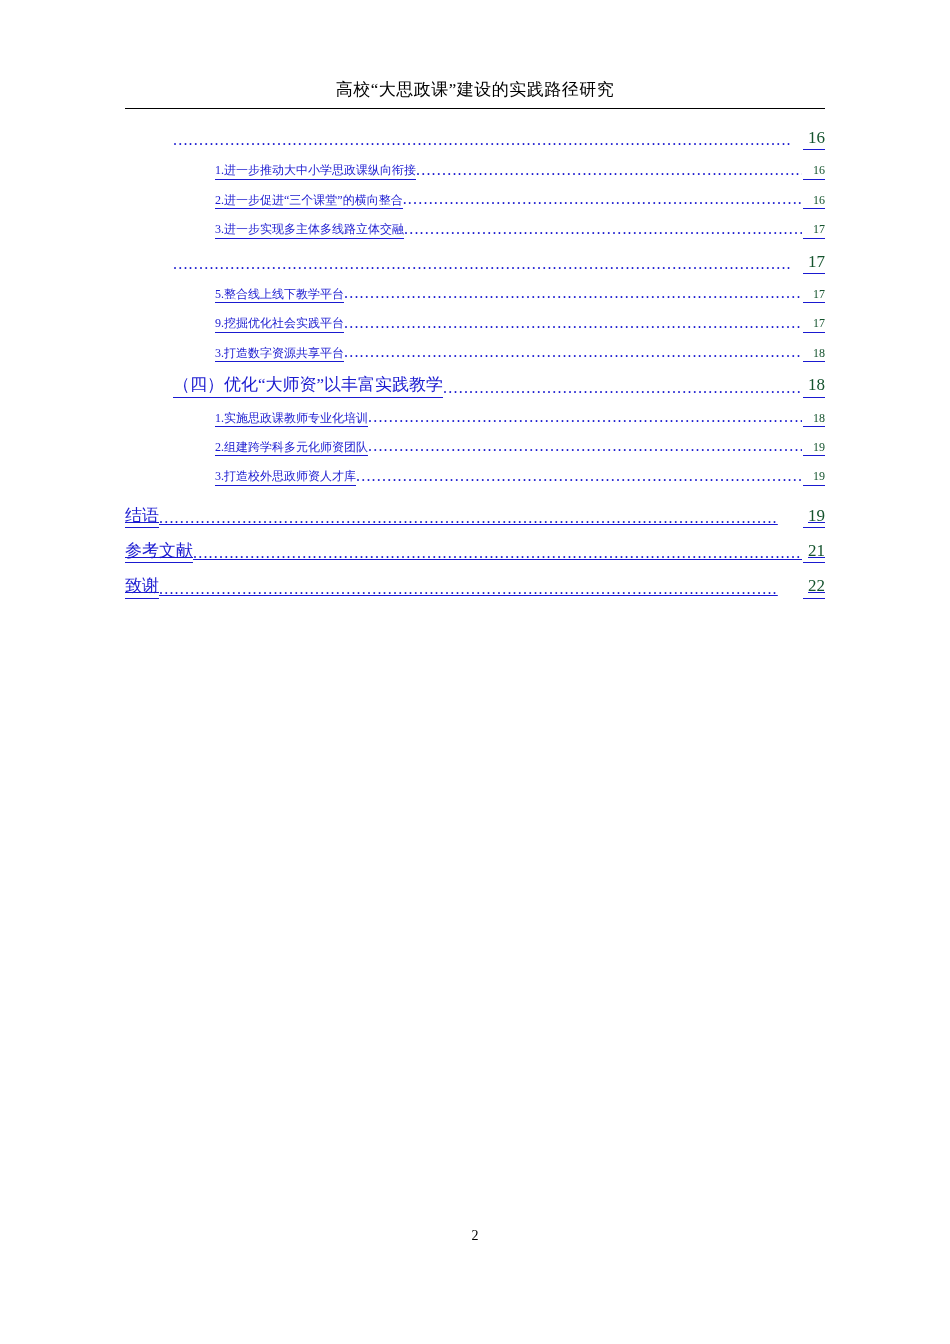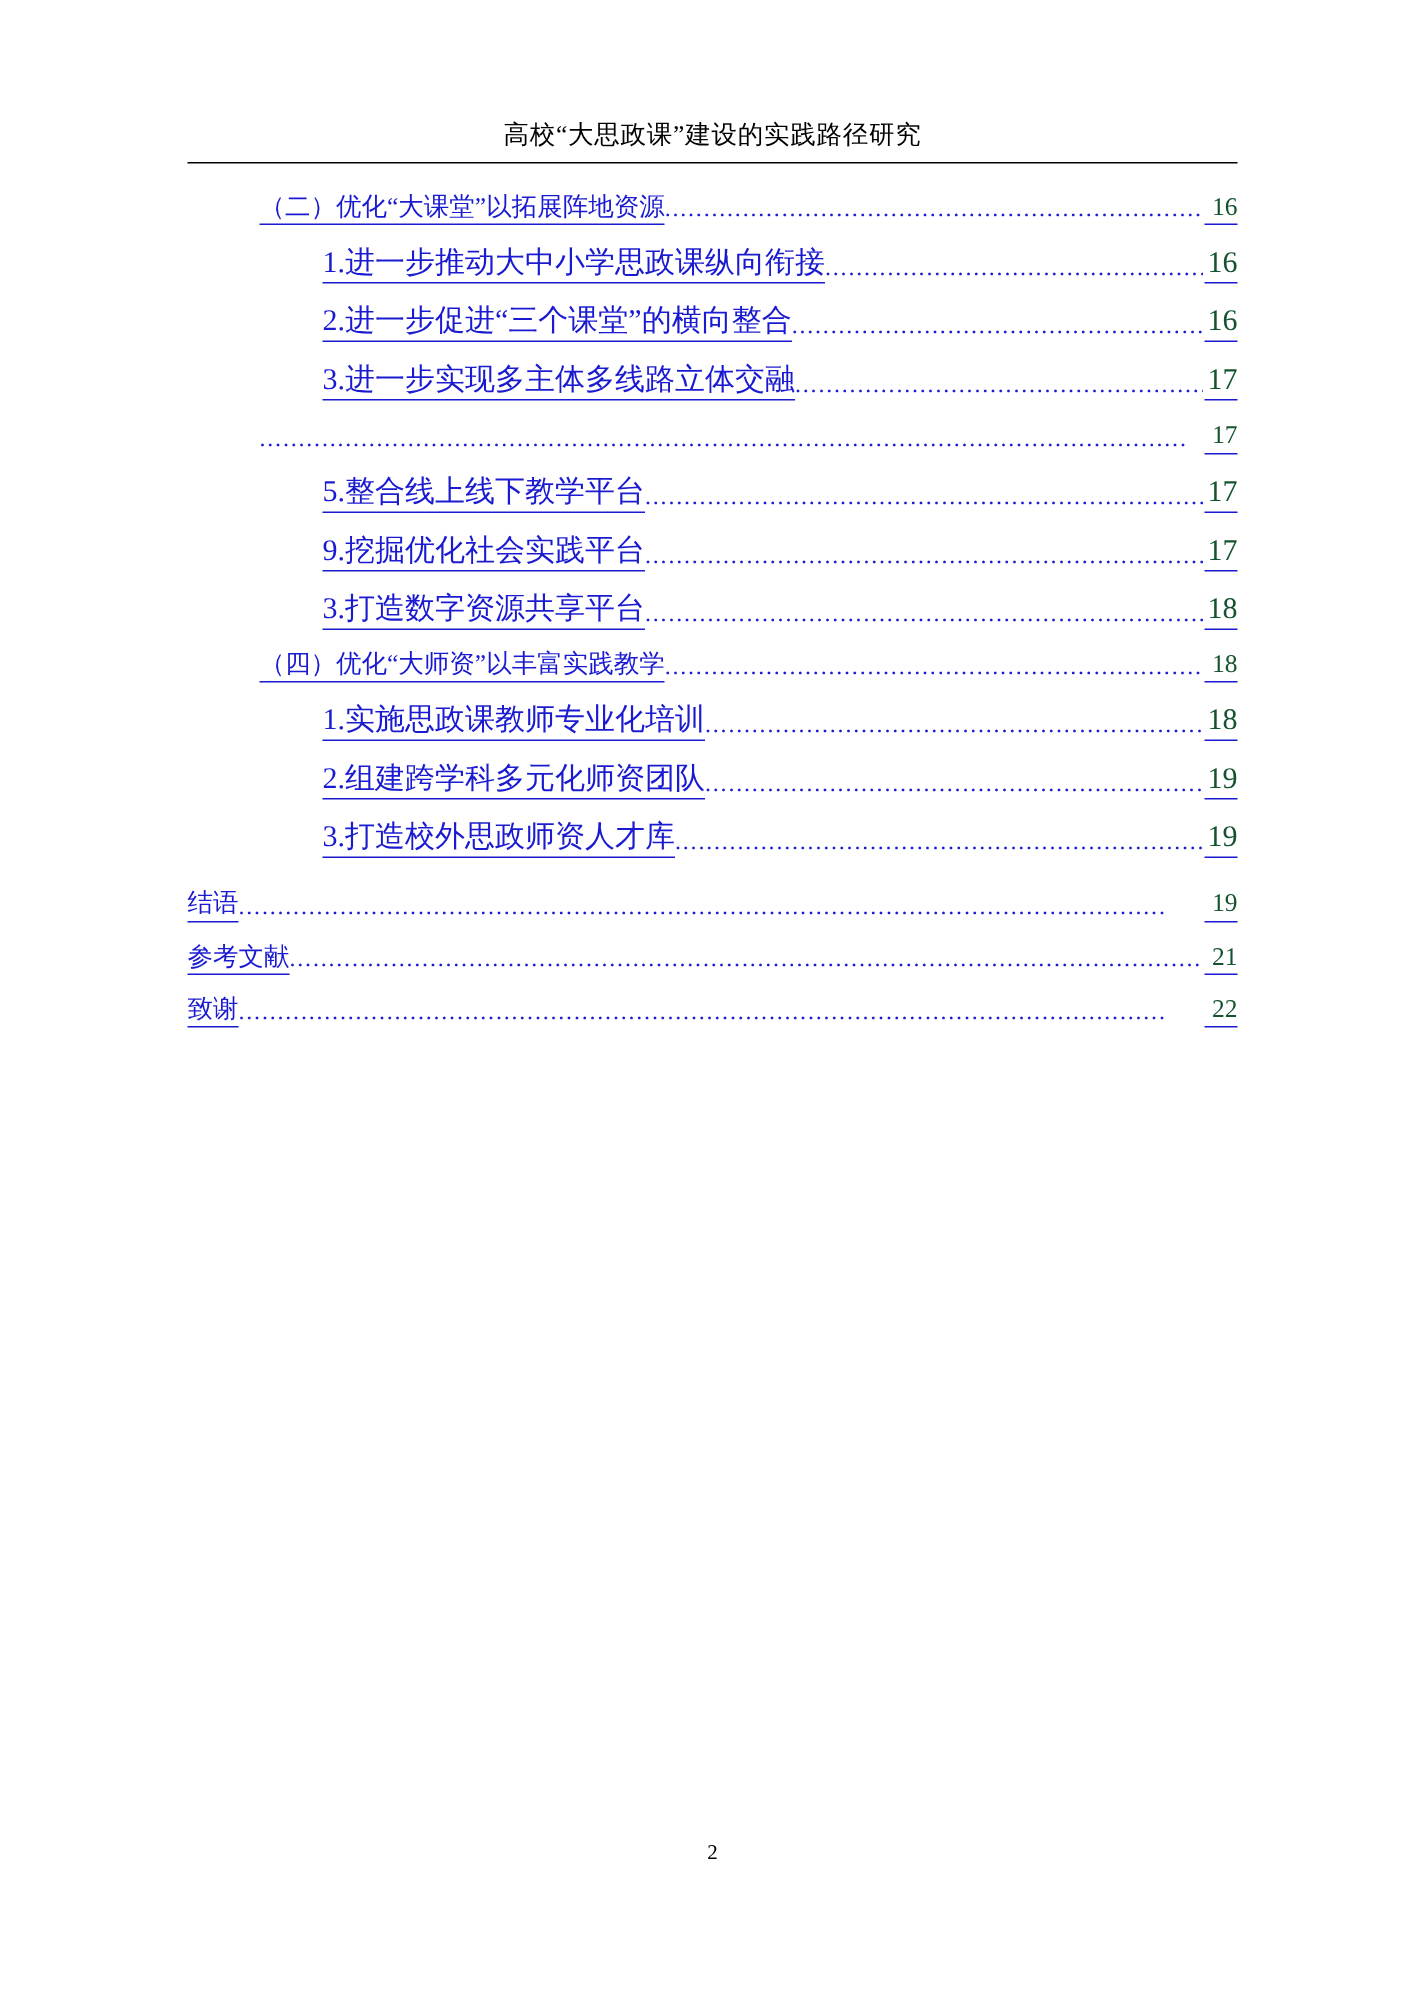--- a/index.html
+++ b/index.html
@@ -80,26 +80,26 @@
   .toc-entry .pg {
     flex: 0 0 auto;
     color: #14532d;
     font-size: 17px;
     text-align: right;
     min-width: 22px;
     padding-bottom: 1px;
     border-bottom: 1px solid #1a1ad0;
   }
   
-  .lvl-0 { margin-left: 0px; }
+  .lvl-0 { margin-left: 0px; text-decoration: underline; }
   .lvl-1 { margin-left: 48px; }
   .lvl-2 { margin-left: 90px; }
 
   .lvl-1 .txt, .lvl-1 .pg { font-size: 17px; }
-  .lvl-2 .txt, .lvl-2 .pg { font-size: 20px; }
+  .lvl-2 .txt, .lvl-2 .pg { font-size: 12px; }
 
   .spacer-before { margin-top: 20px; }
 
   
   .footer {
     position: absolute;
     left: 0;
     right: 0;
     top: 1228px;
     text-align: center;
@@ -112,21 +112,20 @@
 
 <div class="page">
 
   <div class="header">
     <div class="header-title">高校“大思政课”建设的实践路径研究</div>
     <div class="header-rule"></div>
   </div>
 
   <div class="toc" id="toc-list">
       <div class="toc-entry lvl-1">
-        <span class="txt">（二）优化“大课堂”以拓展阵地资源</span>
         <span class="leader">.......................................................................................................................</span>
         <span class="pg">16</span>
       </div>
       <div class="toc-entry lvl-2">
         <span class="txt">1.进一步推动大中小学思政课纵向衔接</span>
         <span class="leader">.......................................................................................................................</span>
         <span class="pg">16</span>
       </div>
       <div class="toc-entry lvl-2">
         <span class="txt">2.进一步促进“三个课堂”的横向整合</span>

